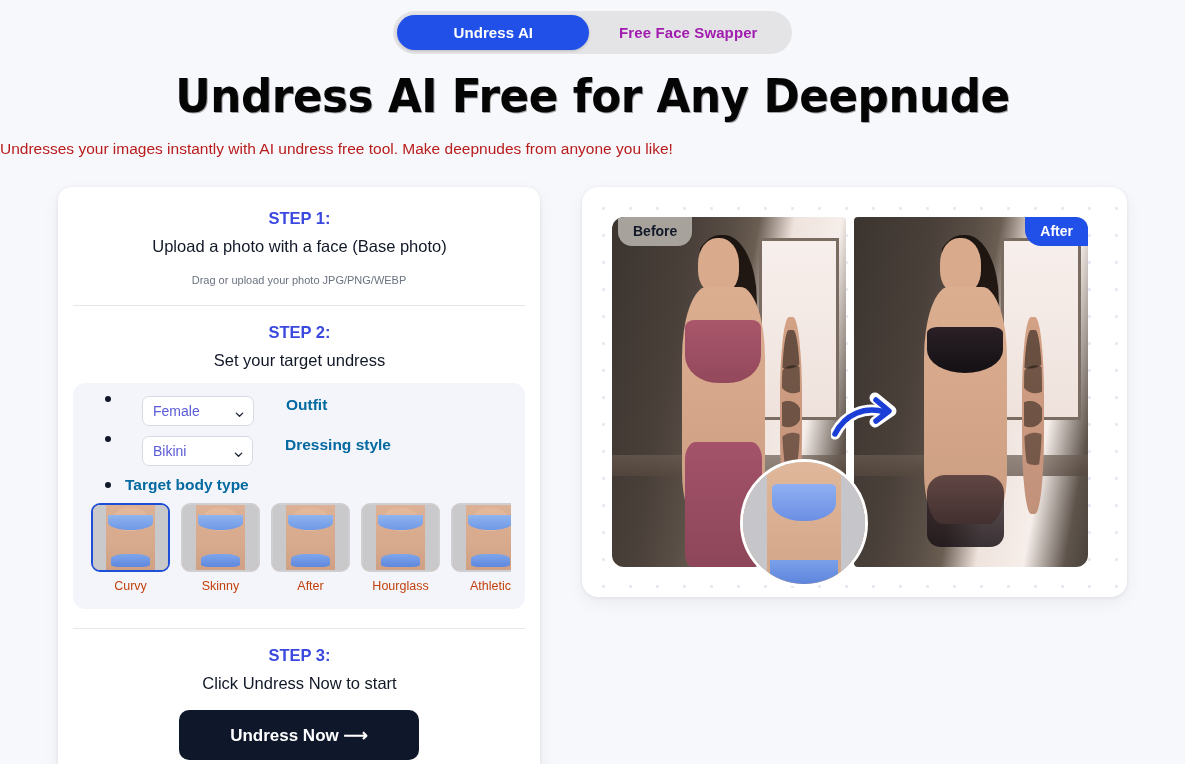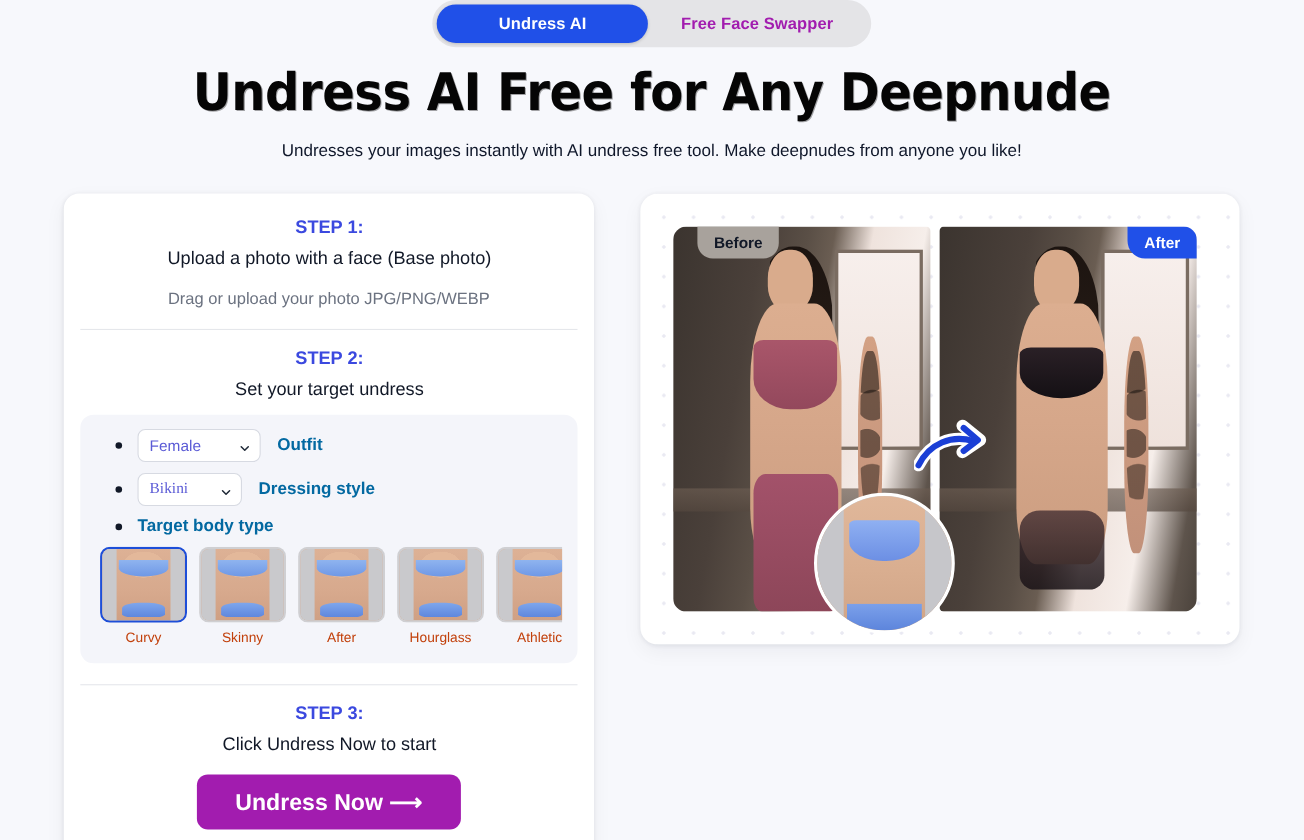--- a/index.html
+++ b/index.html
@@ -10,20 +10,21 @@
     background: #f7f8fc;
     font-family: "Liberation Sans", sans-serif;
     overflow: hidden;
     position: relative;
   }
 
   
   .tabs-wrap {
     display: flex;
     justify-content: center;
+    padding-top: 11px;
   }
   .tabs {
     display: flex;
     align-items: center;
     background: #e4e4e7;
     border-radius: 999px;
     padding: 4px;
     gap: 0;
   }
   .tab {
@@ -49,24 +50,23 @@
     margin-top: 14px;
     font-family: "DejaVu Sans", sans-serif;
     font-weight: bold;
     font-size: 47px;
     letter-spacing: -0.5px;
     color: #050505;
     transform: scaleX(0.93);
     text-shadow: 1px 1px 0 rgba(0,0,0,.35);
   }
   .hero-sub {
-    text-align: center;
     margin-top: 17px;
     font-size: 15.5px;
-    color: #0f172a;
+    color: #b91c1c;
   }
 
   
   .main {
     display: flex;
     gap: 42px;
     padding: 29px 58px 0 58px;
     align-items: flex-start;
   }
 
@@ -108,42 +108,41 @@
     font-weight: bold;
     border: none;
     border-radius: 10px;
     width: 240px;
     height: 50px;
     cursor: pointer;
     font-family: "Liberation Sans", sans-serif;
   }
   .upload-hint {
     margin-top: 12px;
-    font-size: 15px;
+    font-size: 11px;
     color: #6b7280;
   }
 
   .divider {
     height: 1px;
     background: #e5e7eb;
     margin: 19px 0 0 0;
   }
 
   .step2-head { margin-top: 17px; }
 
   .opts-panel {
     margin-top: 13px;
     background: #f4f5fa;
     border-radius: 12px;
     padding: 13px 14px 16px 14px;
   }
   .opt-row {
     display: flex;
-    align-items: center;
-    gap: 0;
+    gap: 17px;
     margin-bottom: 10px;
   }
   .bullet {
     width: 6px; height: 6px;
     border-radius: 50%;
     background: #111827;
     margin: 0 14px 0 18px;
     flex: 0 0 auto;
   }
   .select-box {
@@ -151,21 +150,21 @@
     background: #fff;
     border: 1px solid #d7dae2;
     border-radius: 7px;
     height: 30px;
     display: flex;
     align-items: center;
     padding: 0 8px 0 10px;
     cursor: pointer;
   }
   .select-box.w1 { width: 112px; }
-  .select-box.w2 { width: 95px; font-family: Liberation Serif, serif; }
+  .select-box.w2 { width: 111px; }
   .select-val {
     font-size: 14px;
     color: #5b5bd6;
     flex: 1;
   }
   .chev { width: 11px; height: 11px; flex: 0 0 auto; }
   .opt-label {
     font-size: 15.5px;
     font-weight: bold;
     color: #0369a1;
@@ -226,23 +225,23 @@
   .torso .side {
     position: absolute; top: 0; bottom: 0; width: 17%;
     background: #c9c9cc;
   }
   .torso .side.l { left: 0; }
   .torso .side.r { right: 0; }
 
   .step3-head { margin-top: 17px; }
   .undress-area { text-align: center; margin-top: 17px; }
   .undress-btn {
-    background: #a21caf;
+    background: #0f172a;
     color: #ffffff;
-    font-size: 21px;
+    font-size: 17px;
     font-weight: bold;
     border: none;
     border-radius: 10px;
     width: 240px;
     height: 50px;
     cursor: pointer;
     font-family: "Liberation Sans", sans-serif;
   }
 
   
@@ -349,21 +348,21 @@
 
   .badge {
     position: absolute;
     top: 0;
     font-size: 14px;
     font-weight: bold;
     padding: 6px 15px 7px 15px;
     z-index: 5;
   }
   .badge.before-badge {
-    left: 22px;
+    left: 6px;
     background: #a8a29c;
     color: #111827;
     border-radius: 0 0 14px 14px;
   }
   .badge.after-badge {
     right: 0;
     background: #2050e8;
     color: #ffffff;
     border-radius: 0 0 0 16px;
   }

